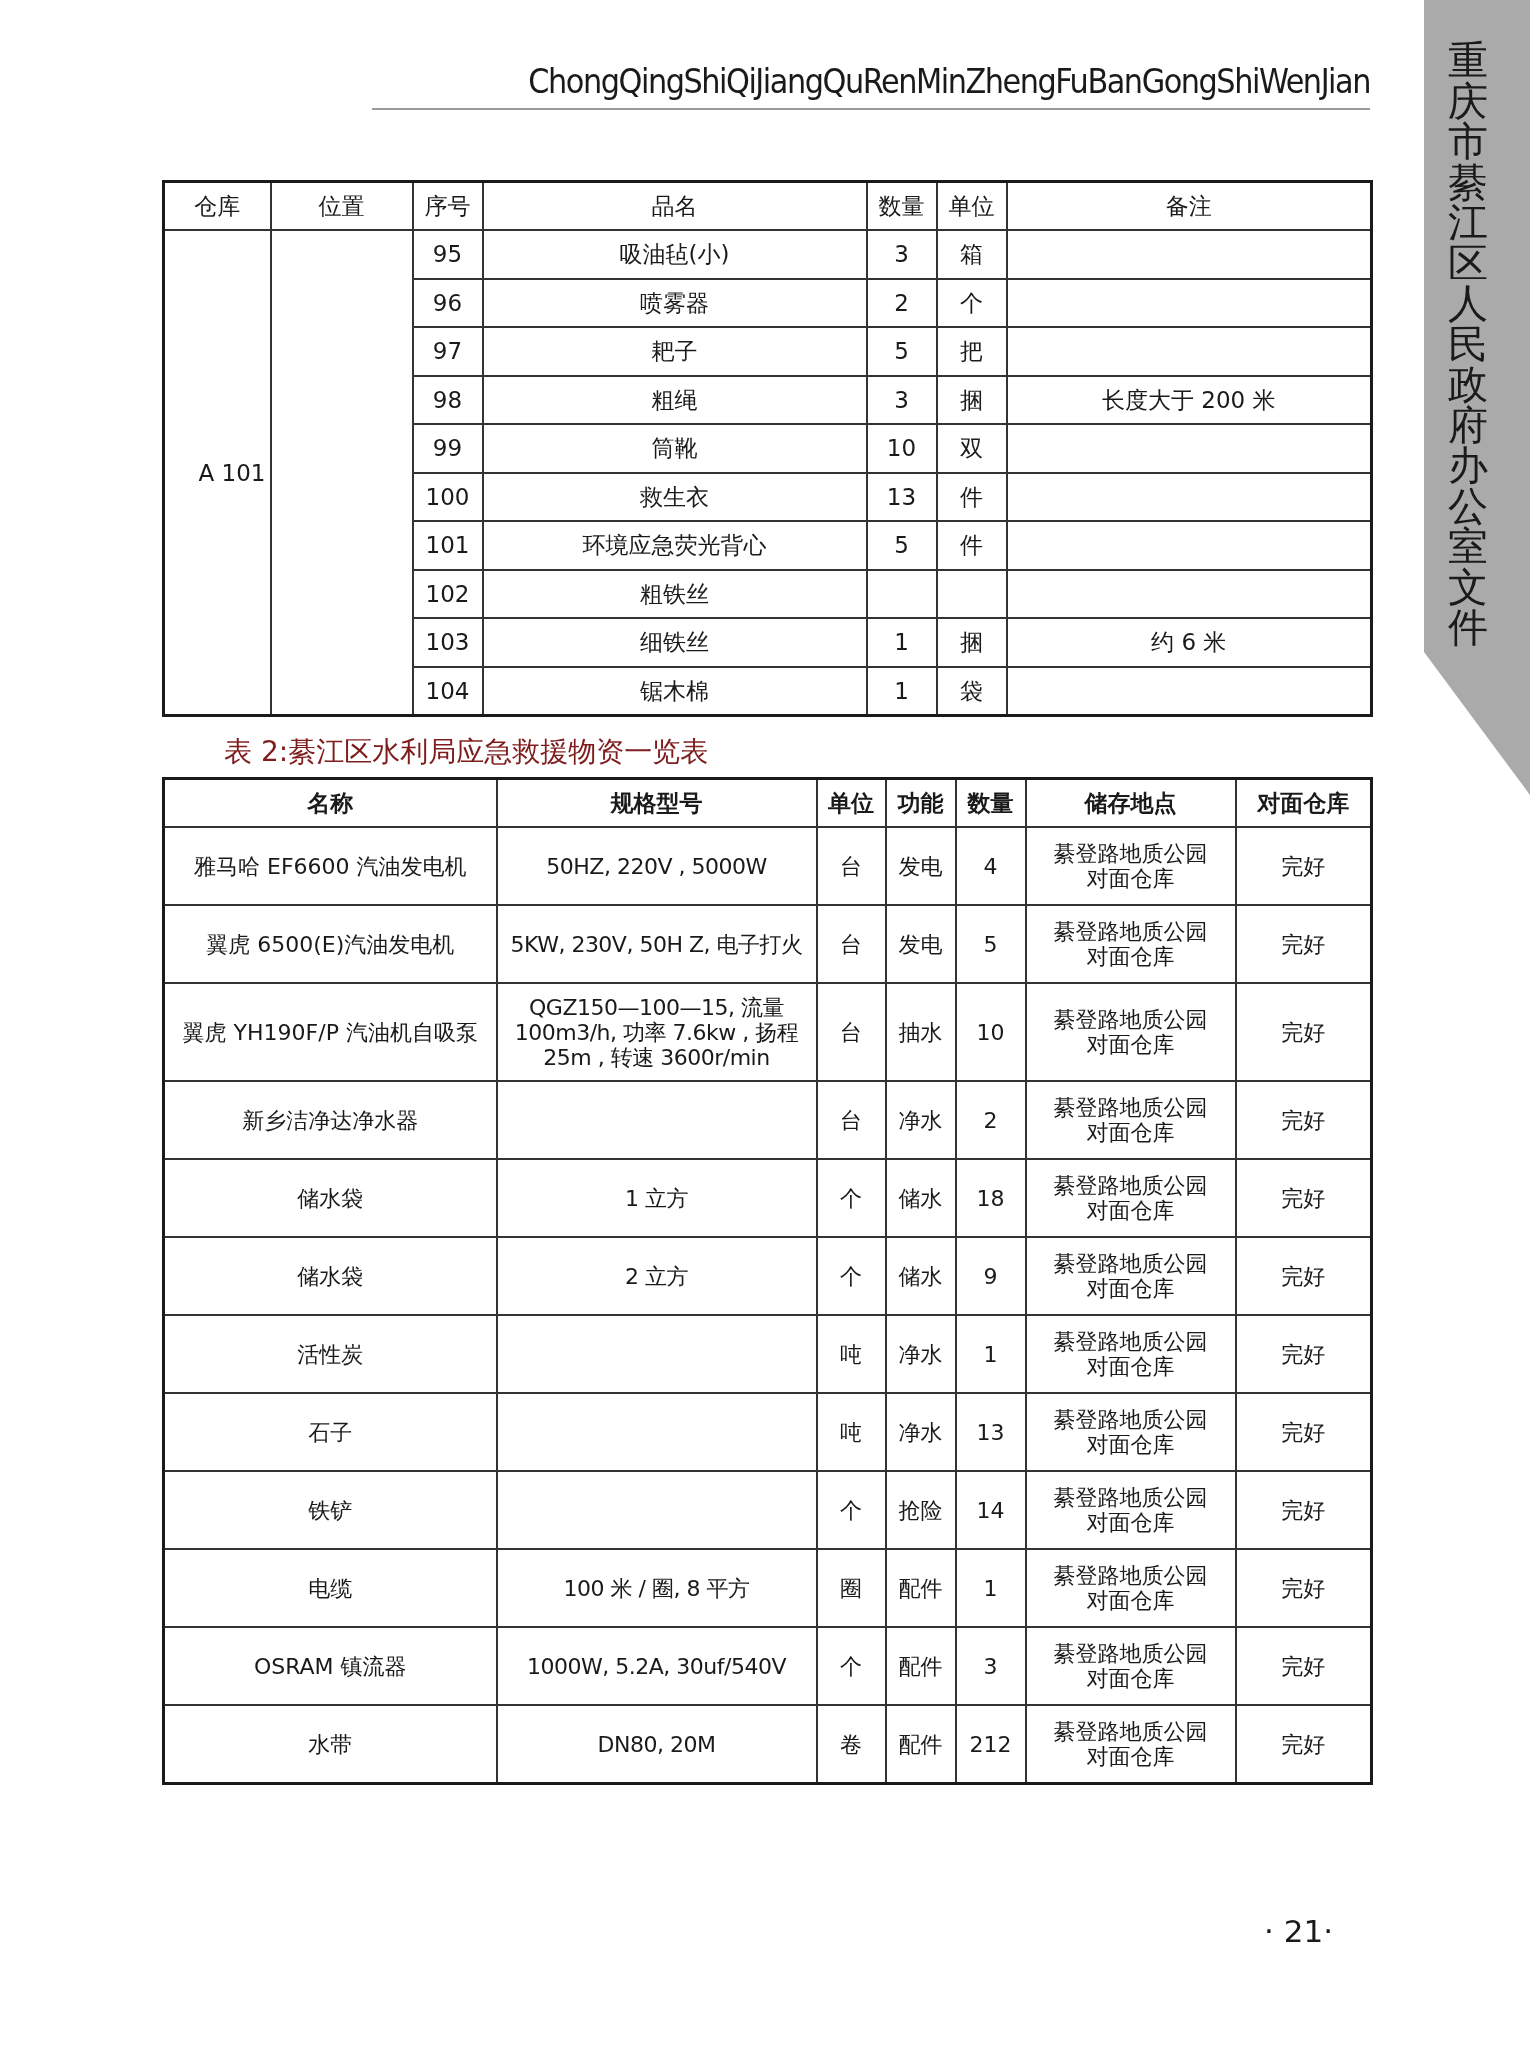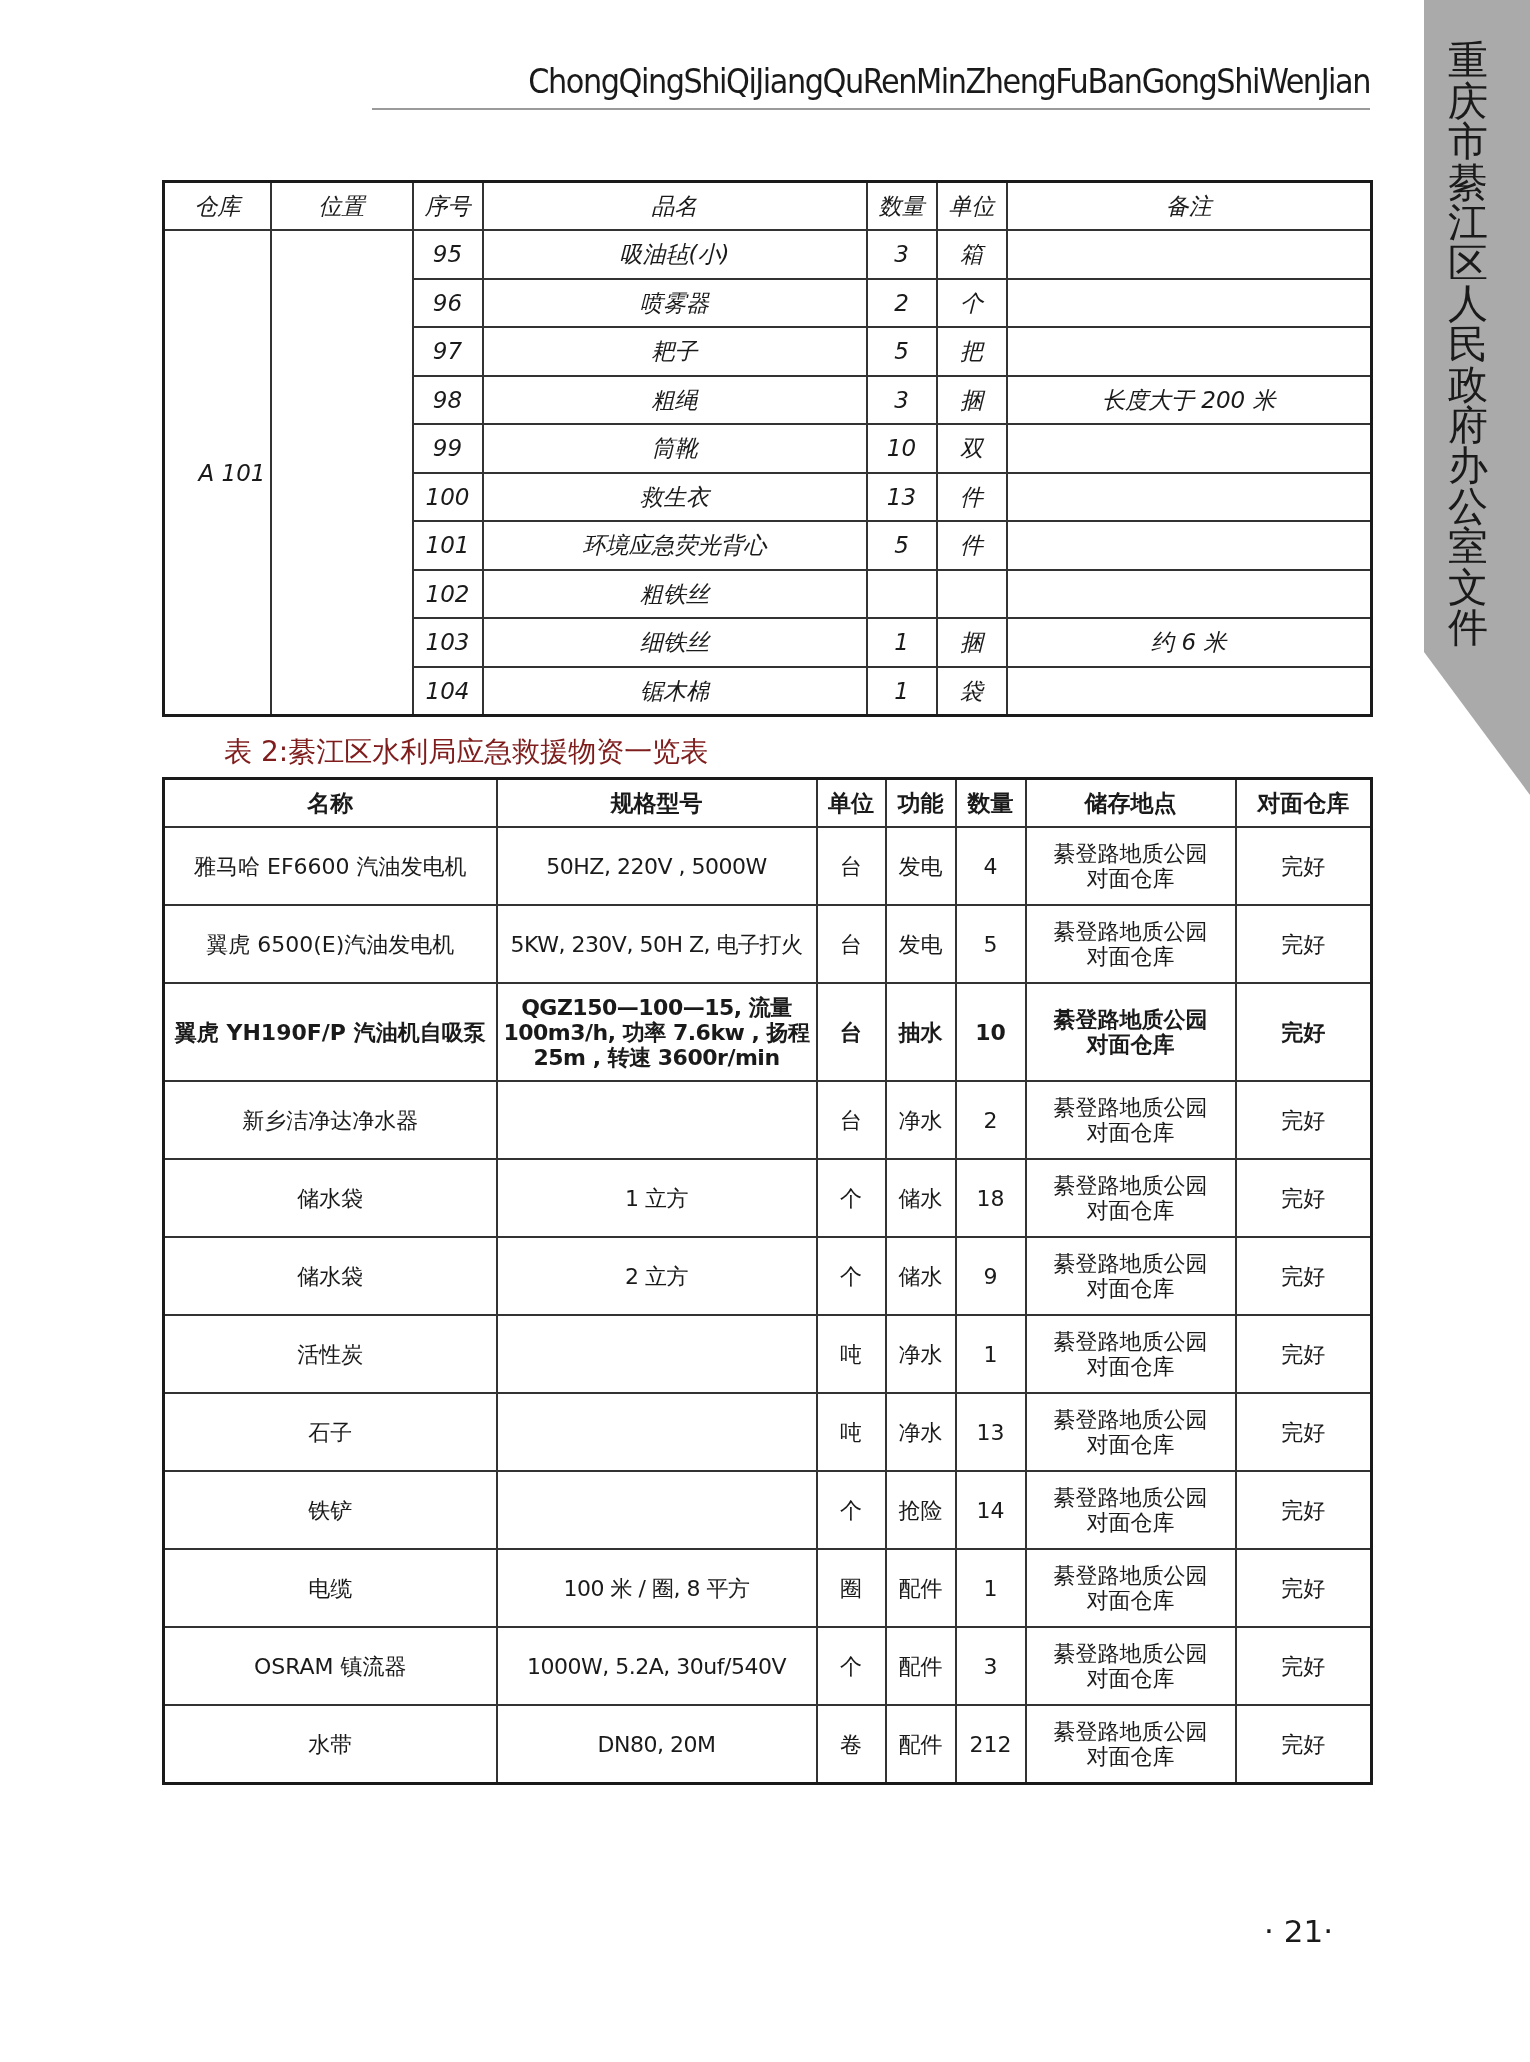--- a/index.html
+++ b/index.html
@@ -17,29 +17,29 @@
     position: absolute; left: 1424px; top: 0; width: 106px; height: 795px; background: #aaaaaa;
     clip-path: polygon(0 0, 100% 0, 100% 100%, 0 82%);
   }
   .side-text {
     position: absolute; left: 1440px; top: 40px; width: 56px;
     font-family: "DejaVu Serif", serif; font-size: 40px; line-height: 40.5px; text-align: center; color: #1a1a1a;
   }
   .side-text span { display: block; }
   table { border-collapse: collapse; position: absolute; table-layout: fixed; }
   td, th { border: 2px solid #333; text-align: center; vertical-align: middle; font-weight: normal; padding: 0 4px; font-size: 23px; line-height: 26px; }
-  .t1 { left: 162px; top: 180px; width: 1208px; border: 3px solid #1a1a1a; font-style: italic; }
+  .t1 { left: 162px; top: 180px; width: 1208px; border: 3px solid #1a1a1a; }
   .t1 td, .t1 th { height: 46.5px; }
   .t1 th { height: 46px; }
   .caption { position: absolute; left: 224px; top: 733px; font-size: 28px; color: #7f1d1d; }
   .t2 { left: 162px; top: 777px; width: 1208px; border: 3px solid #1a1a1a; }
   .t2 th { height: 46px; font-size: 23px; font-weight: bold; }
   .t2 td { height: 76px; font-size: 22px; line-height: 25px; }
   .t2 td.spec { font-size: 22px; letter-spacing: -0.5px; }
-  .t2 tr.tall td { height: 96px; font-weight: bold; }
+  .t2 tr.tall td { height: 96px; }
   .page-num { position: absolute; left: 1264px; top: 1913px; font-size: 31px; }
 </style>
 </head>
 <body>
 
 <div class="header-title">ChongQingShiQiJiangQuRenMinZhengFuBanGongShiWenJian</div>
 <div class="header-rule"></div>
 
 <div class="side-banner"></div>
 <div class="side-text">

